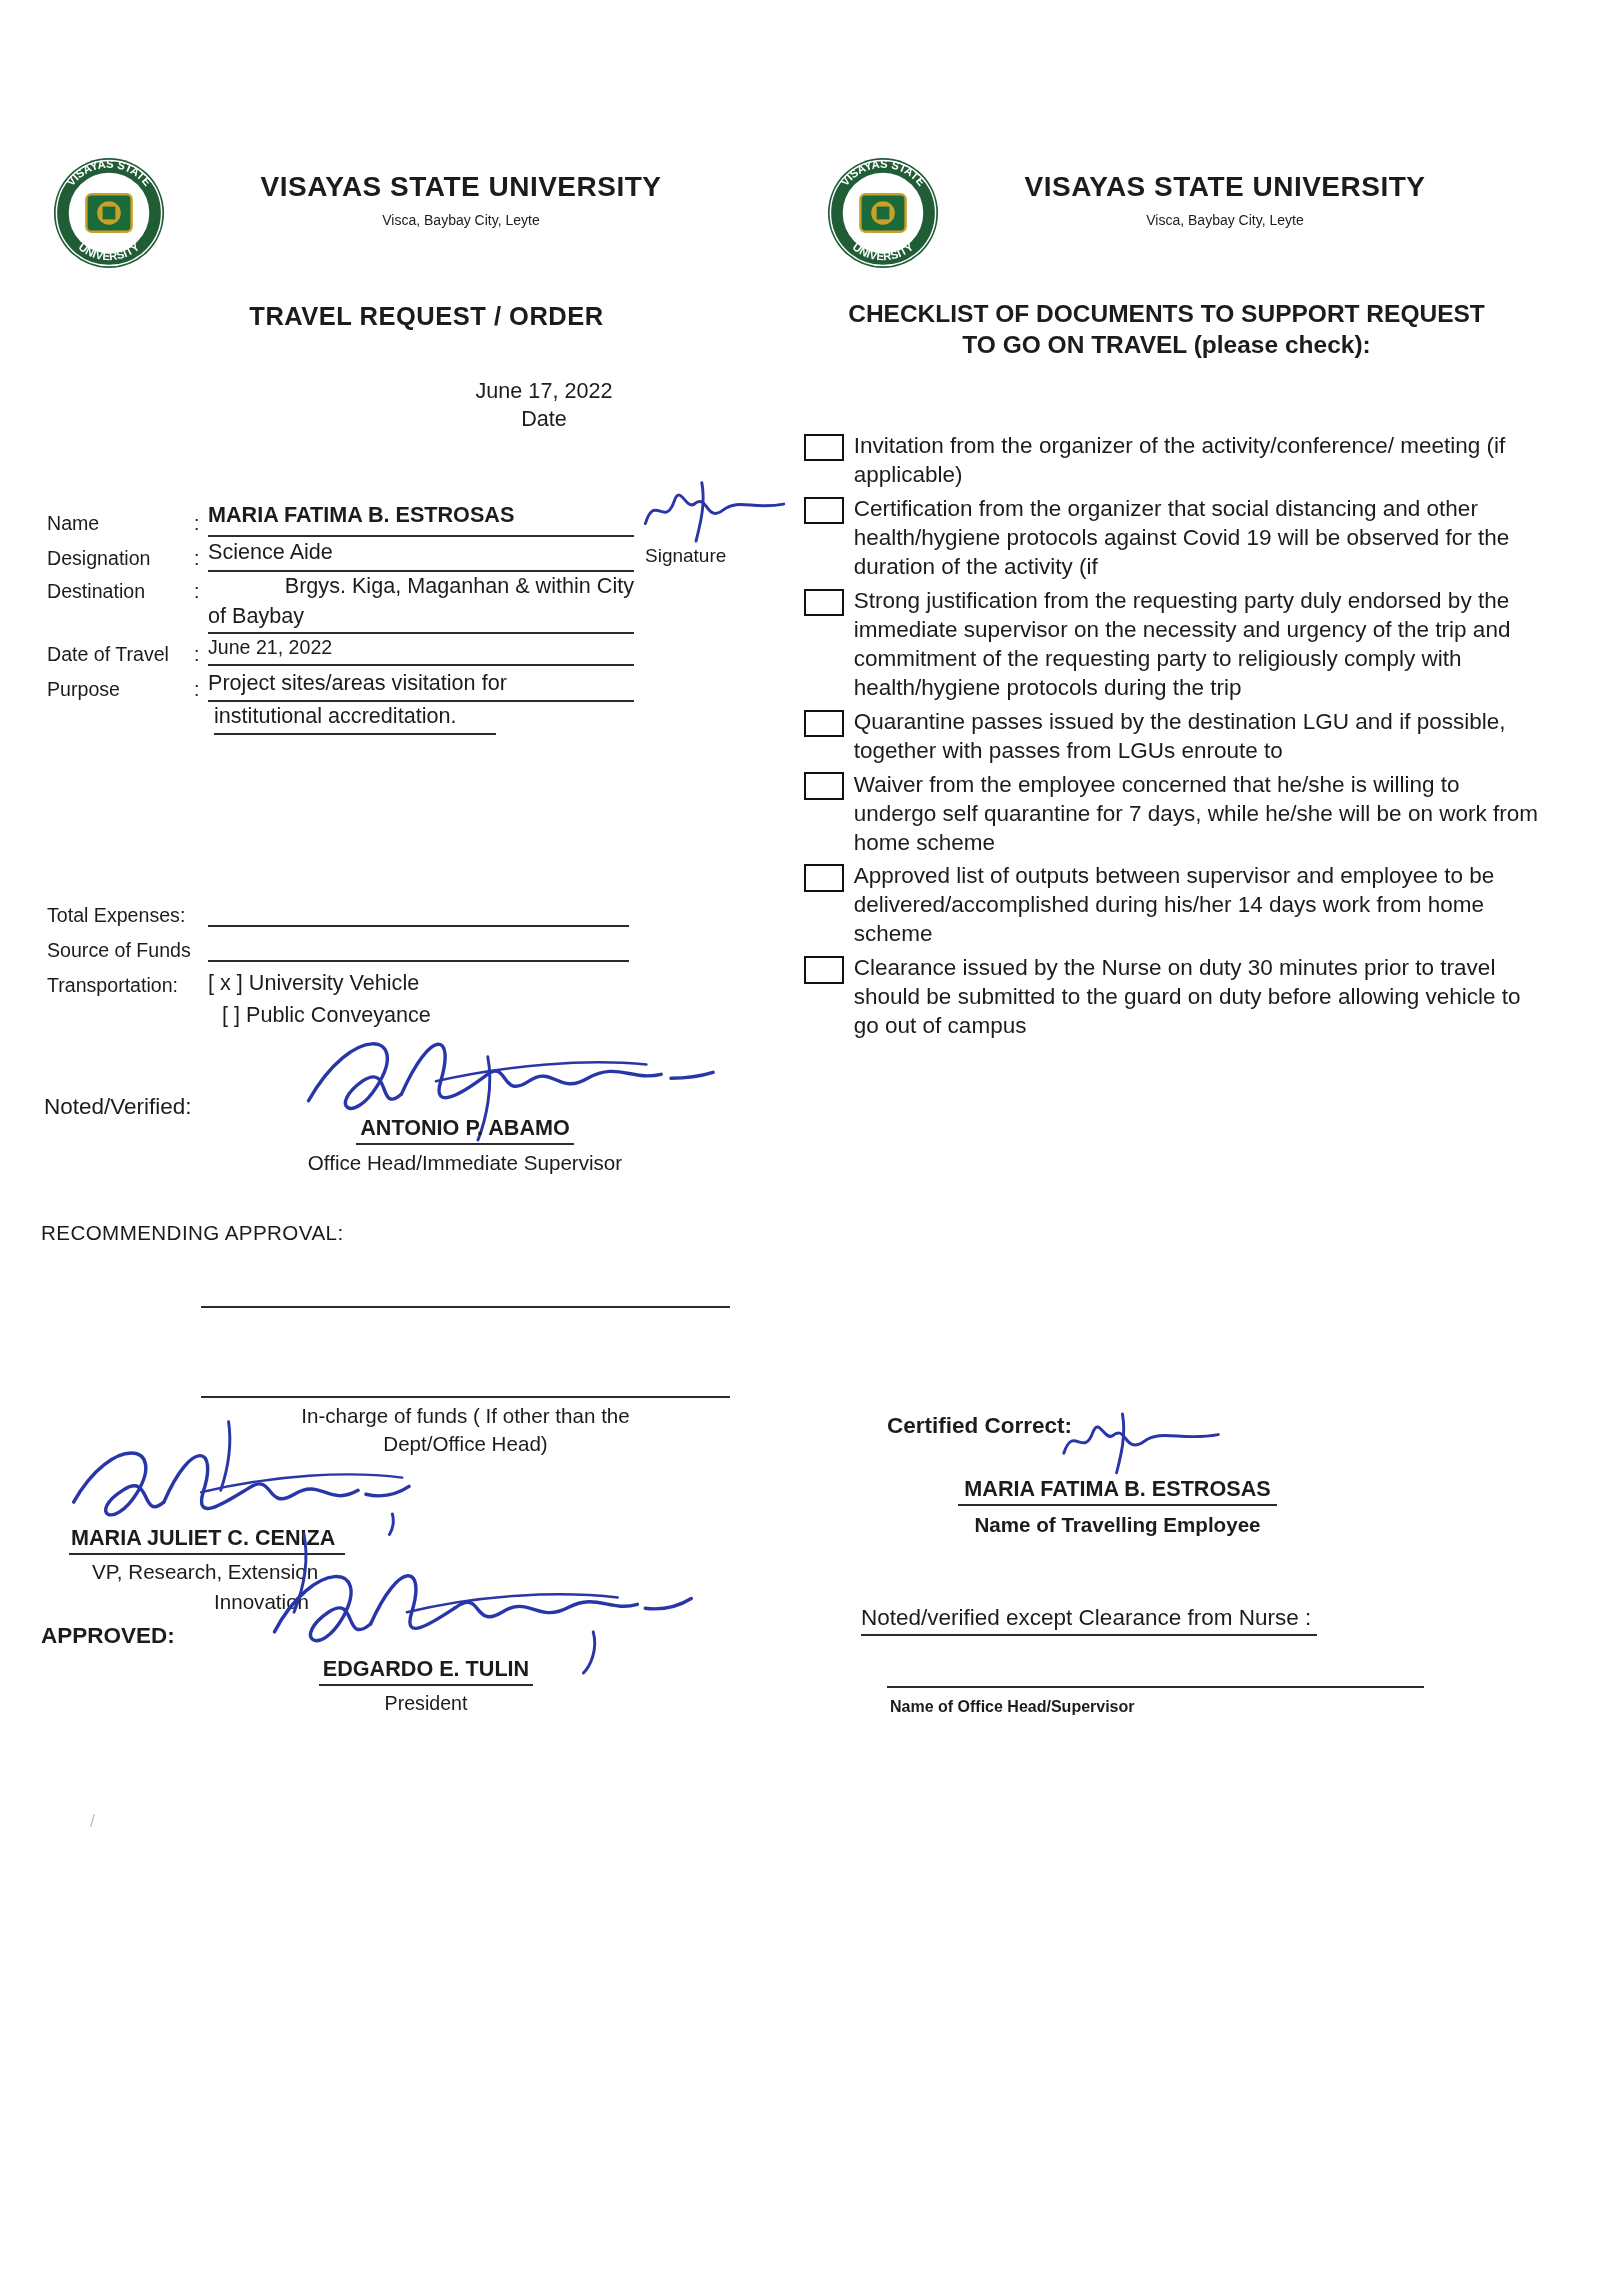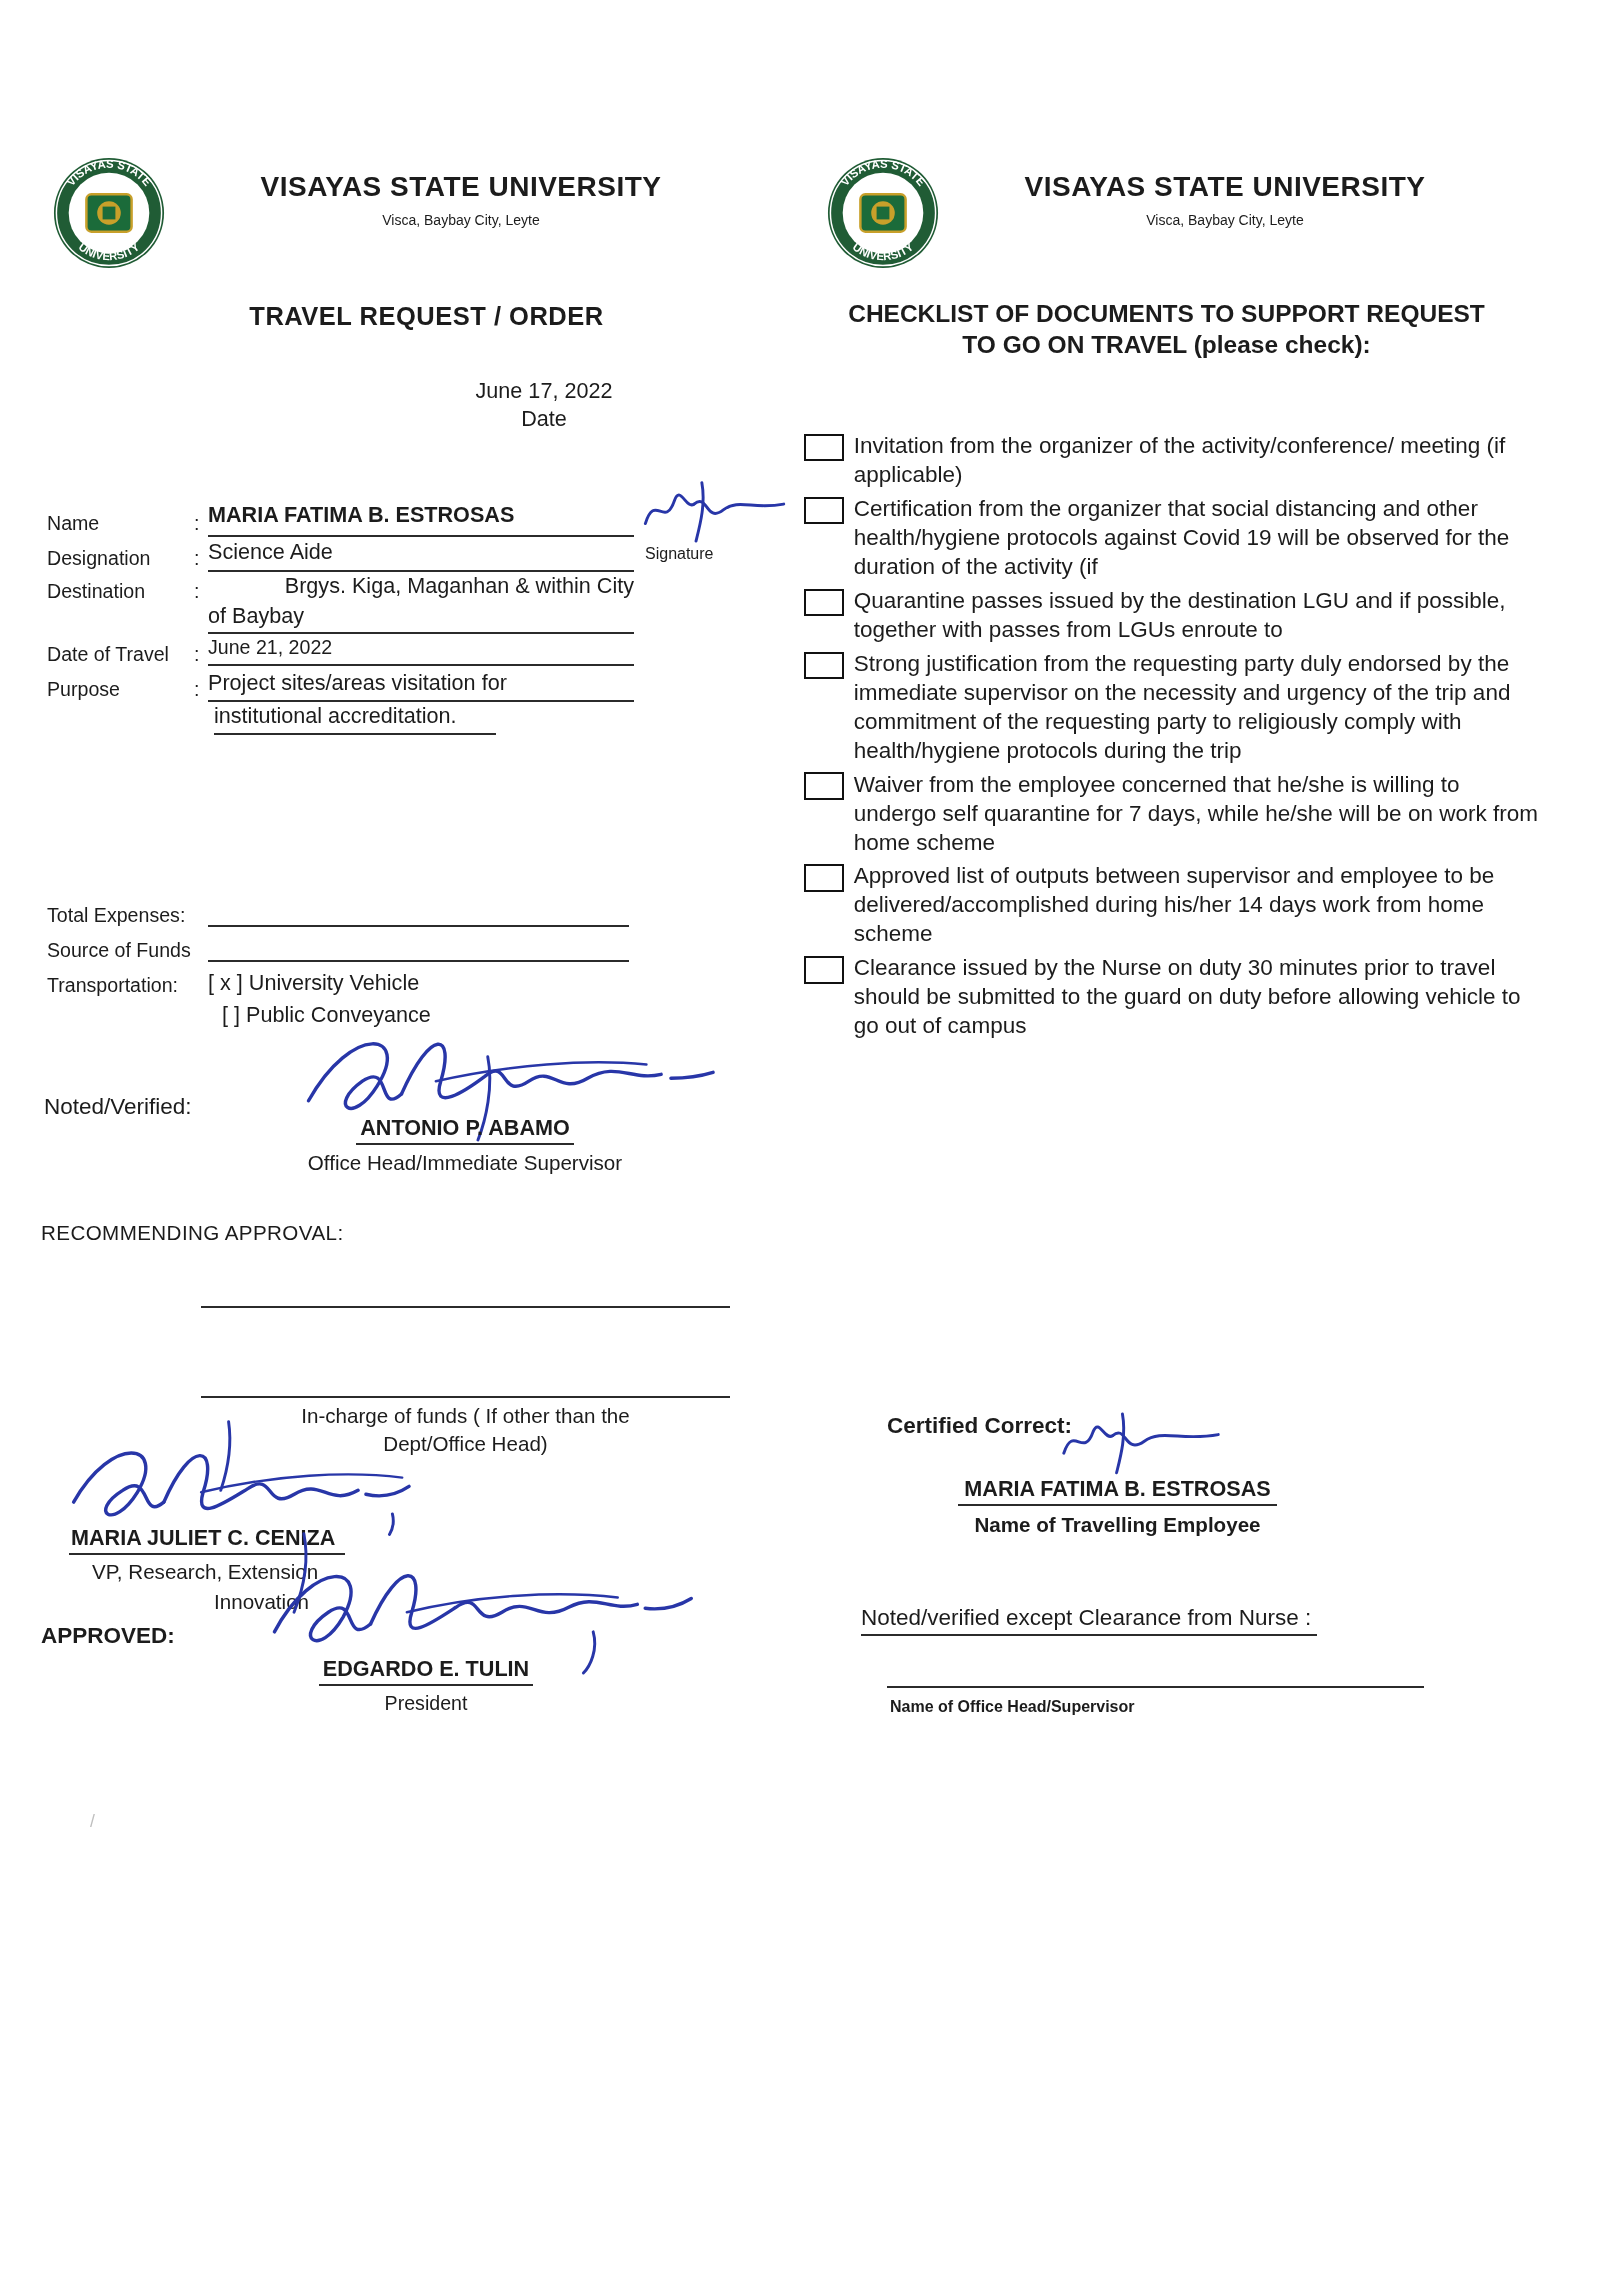--- a/index.html
+++ b/index.html
@@ -12,21 +12,21 @@
     color:#1c1c1c;
     overflow:hidden;
     margin:0 auto;
   }
   .abs { position:absolute; }
   .b { font-weight:700; }
   .ctr { text-align:center; }
   .ul { border-bottom:2px solid #2b2b2b; }
   .lab { font-size:19.6px; }
   .val { font-size:21.6px; }
-  .small { font-size:16px; }
+  .small { font-size:19px; }
   .hdr { font-size:28px; font-weight:700; letter-spacing:0.5px; }
   .sub { font-size:14px; }
   .ftitle { font-size:25.5px; font-weight:700; letter-spacing:0.5px; }
   .ctitle { font-size:24.5px; font-weight:700; }
   .chk-item { display:flex; gap:9.8px; margin-bottom:4.9px; }
   .chk-box {
     flex:none; width:40px; height:27.4px; margin-top:2.9px;
     border:2.9px solid #111; background:transparent;
   }
   .chk-text { font-size:22.5px; line-height:29px; width:686px; }
@@ -204,25 +204,25 @@
     <div class="chk-item">
       <div class="chk-box"></div>
       <div class="chk-text">Invitation from the organizer of the activity/conference/ meeting (if applicable)</div>
     </div>
     <div class="chk-item">
       <div class="chk-box"></div>
       <div class="chk-text">Certification from the organizer that social distancing and other health/hygiene protocols against Covid 19 will be observed for the duration of the activity  (if</div>
     </div>
     <div class="chk-item">
       <div class="chk-box"></div>
+      <div class="chk-text">Strong justification from the requesting party duly endorsed by the immediate supervisor on the necessity and urgency of the trip and commitment of the requesting party to religiously comply with health/hygiene protocols during the trip</div>
+    </div>
+    <div class="chk-item">
+      <div class="chk-box"></div>
       <div class="chk-text">Quarantine passes issued by the destination LGU and if possible, together with passes from LGUs enroute to</div>
-    </div>
-    <div class="chk-item">
-      <div class="chk-box"></div>
-      <div class="chk-text">Strong justification from the requesting party duly endorsed by the immediate supervisor on the necessity and urgency of the trip and commitment of the requesting party to religiously comply with health/hygiene protocols during the trip</div>
     </div>
     <div class="chk-item">
       <div class="chk-box"></div>
       <div class="chk-text">Waiver from the employee concerned that he/she is willing to undergo self quarantine for 7 days, while he/she will be on work from home scheme</div>
     </div>
     <div class="chk-item">
       <div class="chk-box"></div>
       <div class="chk-text">Approved list of outputs between supervisor and employee to be delivered/accomplished during his/her 14 days work from home scheme</div>
     </div>
     <div class="chk-item">

